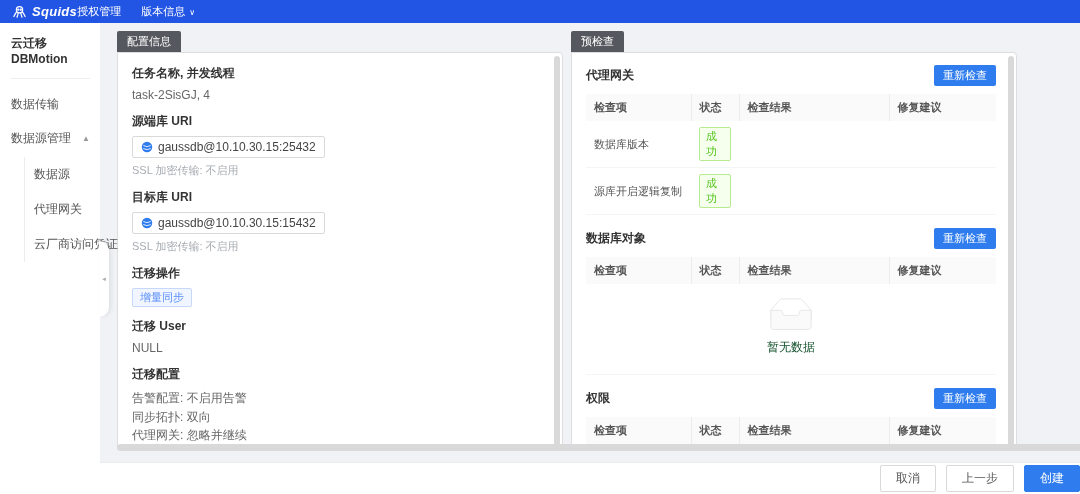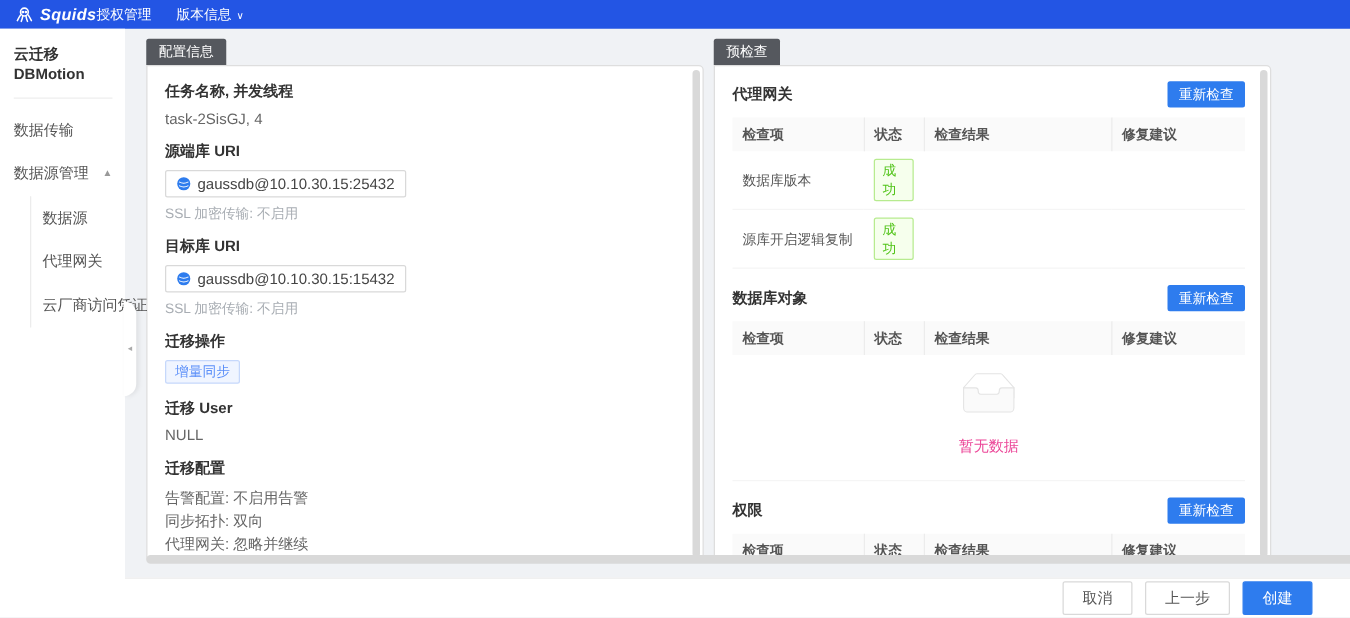--- a/index.html
+++ b/index.html
@@ -78,25 +78,25 @@
   th { background:#fafafa; font-weight:bold; font-size:11px; color:#555;
     text-align:left; padding:6px 8px; }
   th + th { border-left:1px solid #ececec; }
   td { font-size:11px; color:#555; padding:6px 8px;
     border-bottom:1px solid #f5f5f5; vertical-align:middle; word-wrap:break-word; }
   .tag-ok { display:inline-block; font-size:11px; color:var(--ok-text,#52c41a);
     background:var(--ok-bg,#f6ffed); border:1px solid var(--ok-border,#b7eb8f);
     border-radius:2px; padding:1px 6px; }
   .pc-section { margin-bottom:13px; }
   .empty-block { text-align:center; padding:14px 0 18px; border-bottom:1px solid #f5f5f5; }
-  .empty-text { font-size:12px; color:#ec4899; margin-top:12px; }
+  .empty-text { font-size:12px; color:#14532d; margin-top:2px; }
   
   .footer { position:absolute; left:100px; right:0; bottom:0; height:32px;
     background:#fff; border-top:1px solid #ebebeb; display:flex;
-    align-items:center; justify-content:flex-end; gap:10px; padding-right:30px; z-index:2; }
+    align-items:center; justify-content:flex-end; gap:10px; padding-right:0; z-index:2; }
   .btn { font-size:12px; padding:4px 15px; border-radius:2px; cursor:pointer;
     font-family:inherit; }
   .btn-ghost { background:#fff; border:1px solid #d9d9d9; color:#555; }
   .btn-primary { background:var(--accent,#2e7cee); border:1px solid var(--accent,#2e7cee); color:#fff; }
 </style>
 </head>
 <body>
 
 <div class="topbar">
   <div class="brand">

